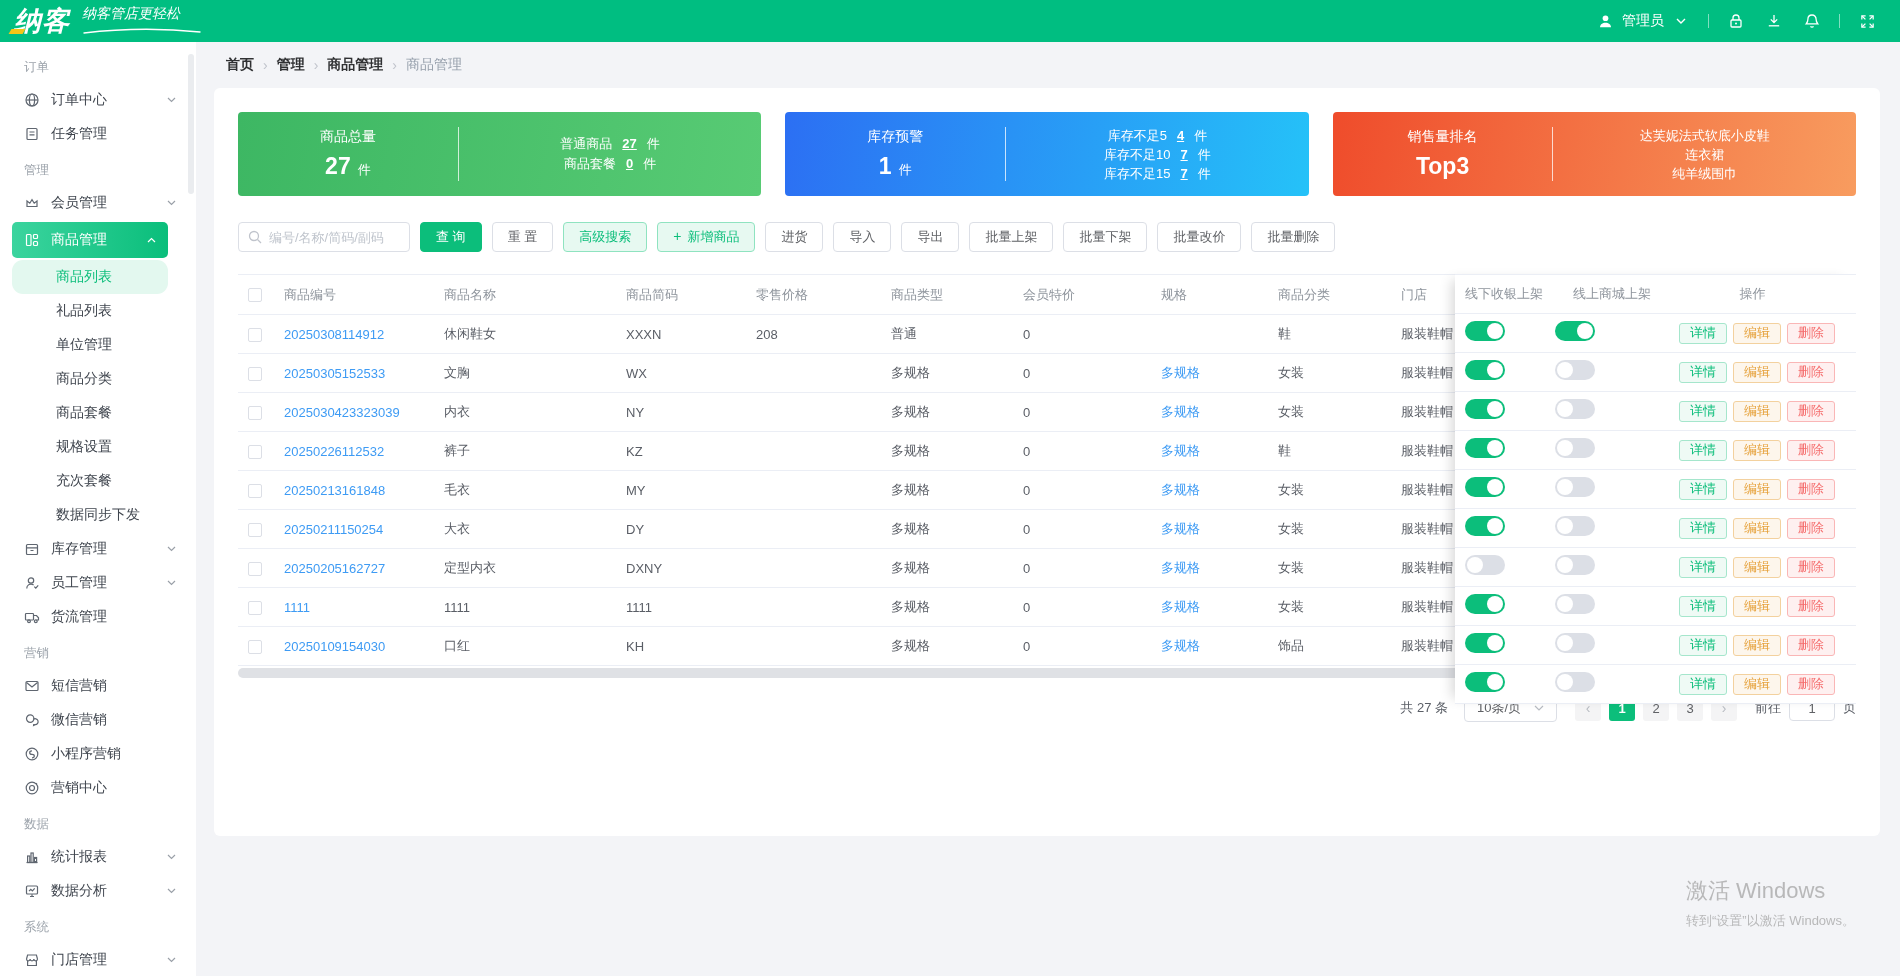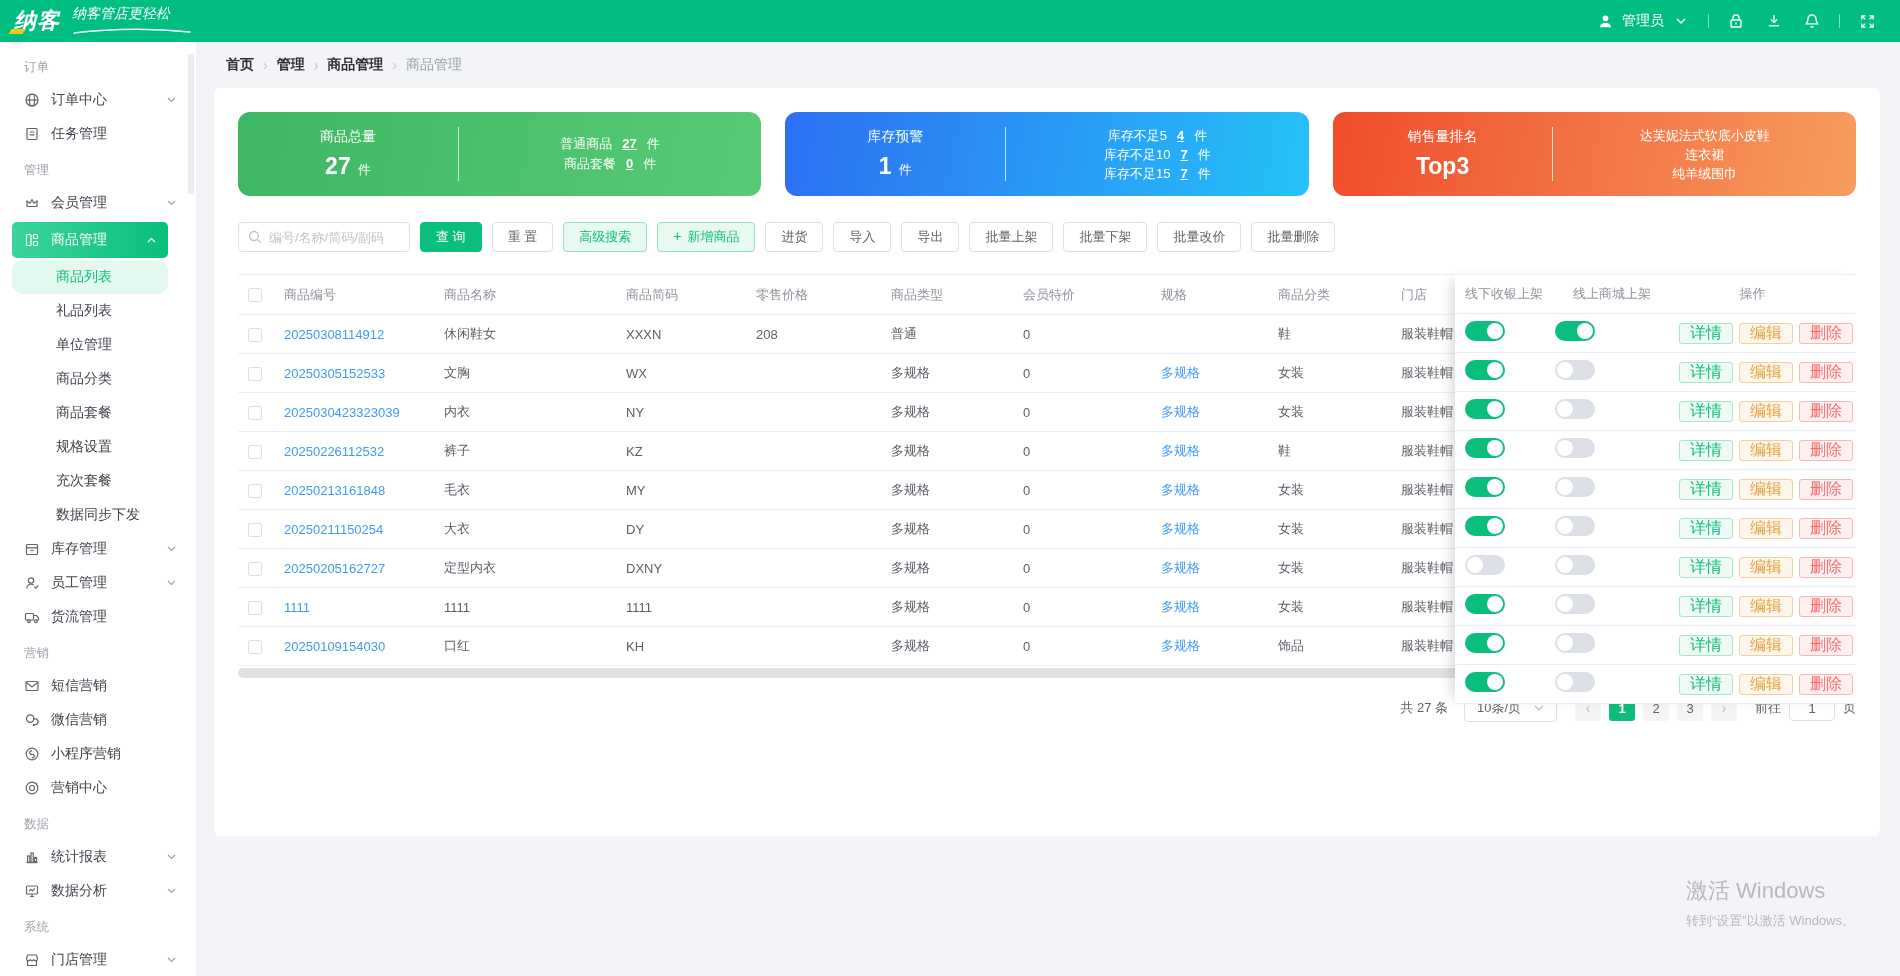--- a/index.html
+++ b/index.html
@@ -1,21 +1,21 @@
 <!DOCTYPE html>
 <html><head>
 <meta charset="utf-8">
 <style>
   * { margin:0; padding:0; box-sizing:border-box; }
   html,body { width:1900px; height:976px; overflow:hidden; font-family:"Liberation Sans","DejaVu Sans",sans-serif; background:#F3F4F7; }
 
   
   .topbar { position:absolute; left:0; top:0; width:1900px; height:42px; background:#00BE81; display:flex; align-items:center; justify-content:space-between; padding:0 22px 0 14px; z-index:30; }
   .brand { display:flex; align-items:flex-start; gap:12px; color:#fff; }
-  .logo { font-size:22px; font-weight:bold; font-style:italic; letter-spacing:1px; position:relative; line-height:40px; }
+  .logo { font-size:27px; font-weight:bold; font-style:italic; letter-spacing:1px; position:relative; line-height:40px; }
   .logo::after { content:""; position:absolute; left:-4px; bottom:7px; width:14px; height:5px; background:#F5C518; transform:skewX(-30deg); }
   .tagline { font-size:14px; font-style:italic; margin-top:4px; line-height:16px; }
   .tagline .swoosh { display:block; margin-top:1px; }
   .topright { display:flex; align-items:center; gap:16px; color:#fff; }
   .userbox { display:flex; align-items:center; gap:6px; font-size:14px; cursor:pointer; }
   .hicon { display:flex; align-items:center; justify-content:center; width:22px; height:22px; cursor:pointer; }
   .hdiv { width:1px; height:14px; background:rgba(255,255,255,.5); }
 
   
   .sidebar { position:absolute; left:0; top:42px; width:196px; bottom:0; background:#fff; overflow:hidden; padding-top:6px; z-index:20; }
@@ -33,21 +33,21 @@
   .main { position:absolute; left:196px; top:42px; right:0; bottom:0; overflow:hidden; }
   .crumbs { height:46px; display:flex; align-items:center; padding-left:30px; font-size:14px; }
   .crumb { color:#303133; font-weight:bold; cursor:pointer; }
   .crumb.last { color:#97A0AC; font-weight:normal; cursor:default; }
   .bsep { color:#C0C4CC; margin:0 9px; font-size:14px; }
 
   .card { margin:0 20px 0 18px; height:748px; background:#fff; border-radius:6px; padding:24px 24px 0; position:relative; }
 
   
   .stats { display:flex; gap:24px; }
-  .scard { flex:1; height:84px; border-radius:12px; color:#fff; display:flex; align-items:center; }
+  .scard { flex:1; height:84px; border-radius:4px; color:#fff; display:flex; align-items:center; }
   .scard.green  { background:linear-gradient(100deg,#3DB763,#58CB74); }
   .scard.blue   { background:linear-gradient(100deg,#2C6FF3,#25C2F8); }
   .scard.orange { background:linear-gradient(100deg,#EF4C2B,#F89C5F); }
   .sleft { width:42%; text-align:center; }
   .stitle { font-size:14px; margin-bottom:7px; }
   .svalue { font-size:23px; font-weight:bold; }
   .sunit { font-size:13px; font-weight:normal; margin-left:7px; }
   .sdivider { width:1px; height:54px; background:rgba(255,255,255,.75); }
   .sright { flex:1; text-align:center; font-size:13px; }
   .drow { line-height:20px; }
@@ -83,21 +83,21 @@
   .phead .pc2 { padding-left:18px; }
   .phead .pc3 { justify-content:center; padding-right:30px; }
   .prow { height:39px; display:flex; align-items:center; border-bottom:1px solid #EBEEF5; }
   .prow .pc2 { padding-left:0; }
   .tog { width:40px; height:20px; border-radius:10px; position:relative; display:inline-block; cursor:pointer; }
   .tog.on { background:#0CBE7B; }
   .tog.off { background:#DCDFE6; }
   .tog::after { content:""; position:absolute; top:2px; width:16px; height:16px; border-radius:50%; background:#fff; }
   .tog.on::after { right:2px; }
   .tog.off::after { left:2px; }
-  .abtn { height:21px; padding:0 10px; border-radius:3px; font-size:16px; border:1px solid; display:inline-flex; align-items:center; cursor:pointer; background:#fff; font-family:inherit; }
+  .abtn { height:21px; padding:0 10px; border-radius:3px; font-size:13px; border:1px solid; display:inline-flex; align-items:center; cursor:pointer; background:#fff; font-family:inherit; }
   .abtn.detail { color:#0CBE7B; border-color:#A5E6CC; background:#EFFAF5; }
   .abtn.edit { color:#E6A23C; border-color:#F3D19E; background:#FDF6EC; }
   .abtn.del { color:#F56C6C; border-color:#FAB6B6; background:#FEF0F0; }
 
   .hscroll { height:12px; margin-top:2px; }
   .hthumb { width:82%; height:10px; border-radius:5px; background:#DFE1E5; cursor:pointer; }
 
   
   .pagin { margin-top:14px; display:flex; justify-content:flex-end; align-items:center; gap:8px; font-size:13px; color:#5A5E66; }
   .ptotal { margin-right:8px; }

